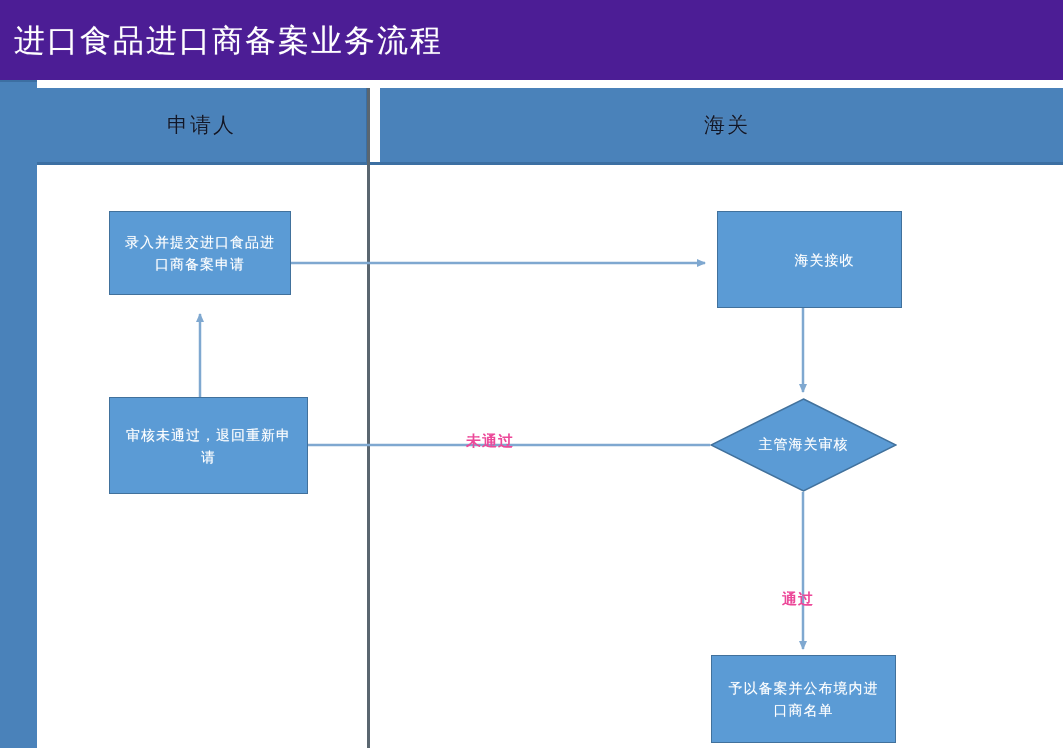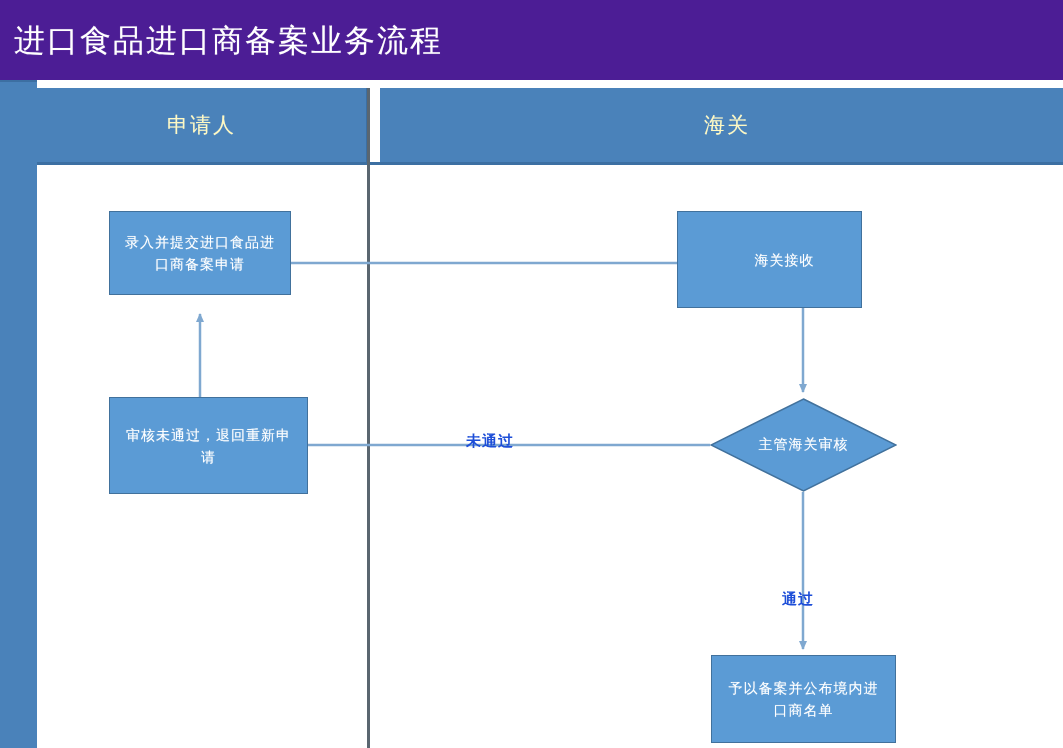--- a/index.html
+++ b/index.html
@@ -53,21 +53,21 @@
     background: #4A82BA;
     border-top: 2px solid #3C6FA2;
   }
 
   
   .lane-header {
     position: absolute;
     top: 88px;
     height: 74px;
     background: #4A82BA;
-    color: #fef9c3;
+    color: #0f172a;
     font-size: 21px;
     letter-spacing: 2px;
     display: flex;
     align-items: center;
     justify-content: center;
     box-sizing: border-box;
     text-shadow: 0 0 1px rgba(255,255,255,0.3);
   }
   .lane-header.left  { left: 37px;  width: 331px; border-right: 2px solid #3C6FA2; }
   .lane-header.right { left: 380px; width: 694px; }
@@ -114,21 +114,21 @@
     color: #FFFFFF;
     font-size: 14px;
     line-height: 22px;
     letter-spacing: 1px;
     padding: 4px 10px;
     text-shadow: 0 0 1px rgba(255,255,255,0.45);
   }
 
   #node-submit   { left: 109px; top: 211px; width: 182px; height: 84px; }
   #node-reject   { left: 109px; top: 397px; width: 199px; height: 97px; }
-  #node-receive  { left: 677px; top: 211px; width: 185px; height: 97px; padding-left: 40px; }
+  #node-receive  { left: 717px; top: 211px; width: 185px; height: 97px; padding-left: 40px; }
   #node-publish  { left: 711px; top: 655px; width: 185px; height: 88px; }
 
   
   .diamond-wrap {
     position: absolute;
     left: 710px;
     top: 398px;
     width: 187px;
     height: 94px;
   }
@@ -162,21 +162,21 @@
     left: 0;
     top: 0;
     width: 1063px;
     height: 748px;
     pointer-events: none;
   }
 
   
   .edge-label {
     position: absolute;
-    color: #1d4ed8;
+    color: #ec4899;
     font-size: 15px;
     letter-spacing: 1px;
     font-weight: bold;
     white-space: nowrap;
   }
   #label-fail { left: 466px; top: 432px; }
   #label-pass { left: 782px; top: 590px; }
 </style>
 </head>
 <body>

